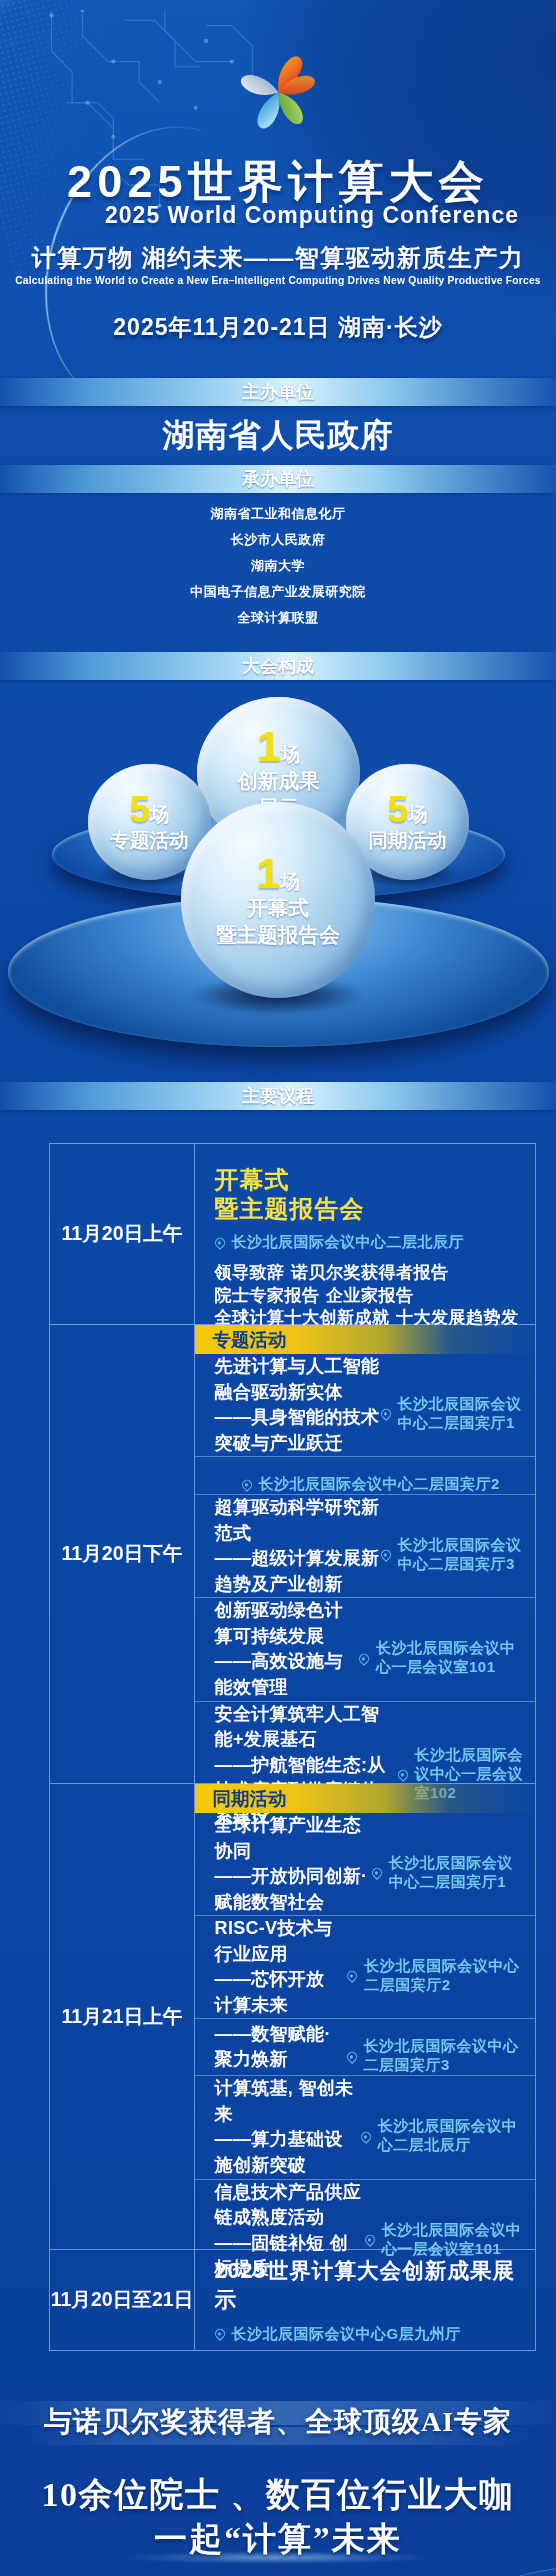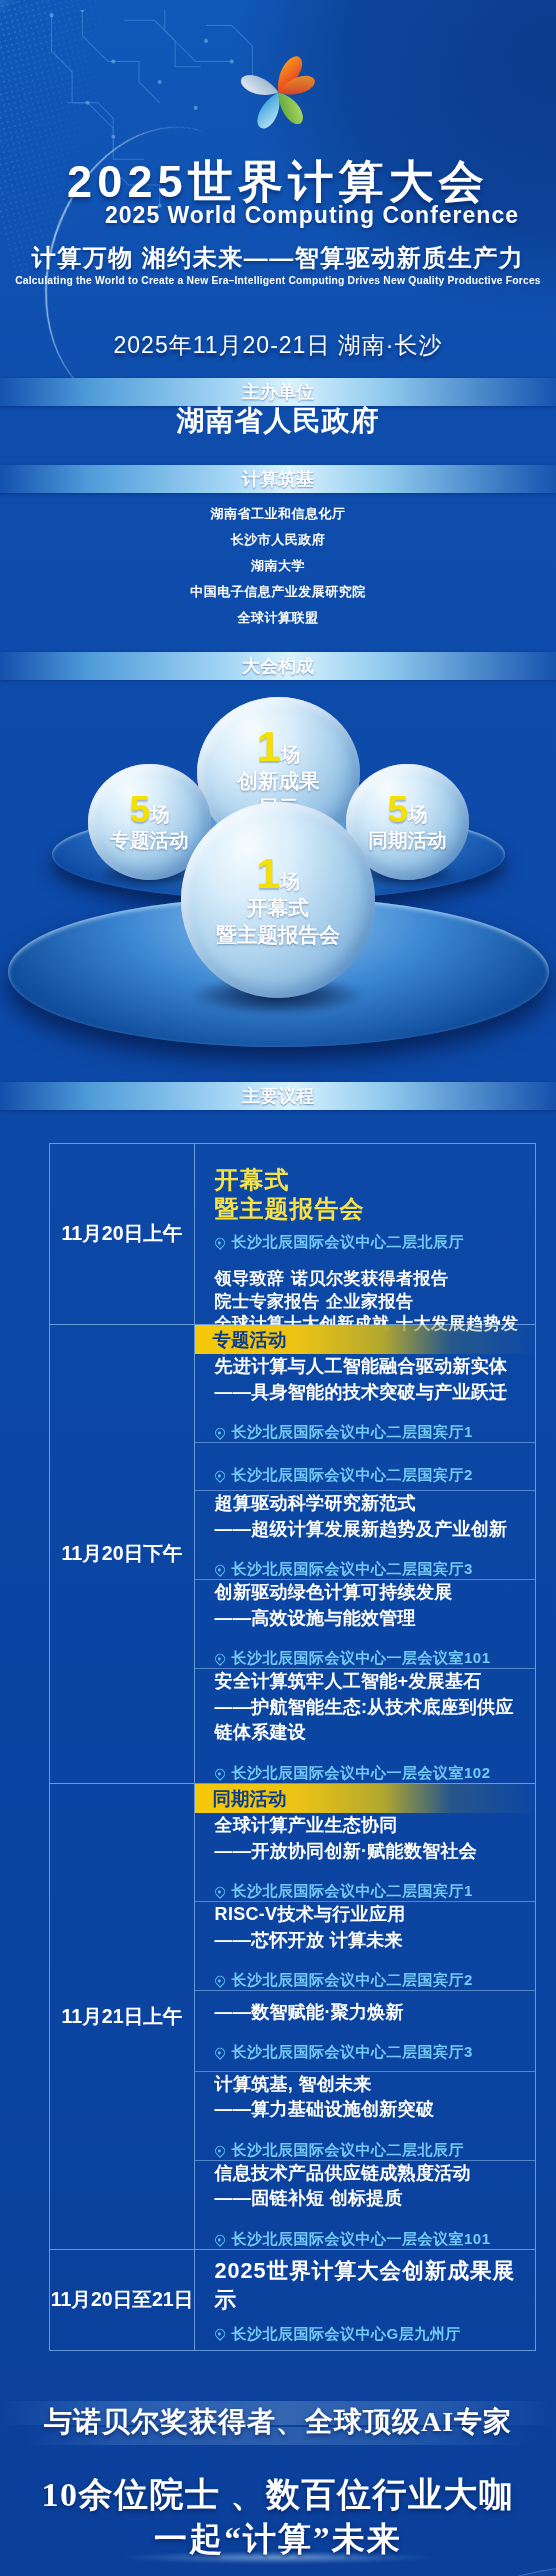--- a/index.html
+++ b/index.html
@@ -22,28 +22,28 @@
     -webkit-mask-image:linear-gradient(115deg,#000 18%,transparent 62%);mask-image:linear-gradient(115deg,#000 18%,transparent 62%);}
   .ring-b1{left:319px;top:2566px;width:541px;height:541px;border-radius:50%;
     border:1.5px solid rgba(140,210,255,.35);box-shadow:inset 0 0 31px rgba(140,210,255,.12);}
   .circuit-svg{left:36px;top:10.3px;opacity:.55;}
   
   .logo{left:233px;top:47px;}
   .title-cn{top:152px;font-size:45px;font-weight:bold;letter-spacing:5.2px;text-shadow:0 2.6px 4.1px rgba(2,25,80,.55);}
   .title-en{top:202px;font-size:23px;font-weight:bold;letter-spacing:1px;text-shadow:0 2.1px 3.1px rgba(2,25,80,.5);margin-left:34px;}
   .slogan-cn{top:242px;font-size:24px;font-weight:bold;letter-spacing:1.5px;text-shadow:0 2.1px 3.1px rgba(2,25,80,.5);}
   .slogan-en{top:275px;font-size:10.3px;font-weight:bold;letter-spacing:0.2px;}
-  .date-bar{top:330px;font-size:23px;font-weight:normal;letter-spacing:1px;text-shadow:0 2.6px 3.6px rgba(2,25,80,.7);}
+  .date-bar{top:312px;font-size:23px;font-weight:bold;letter-spacing:1px;text-shadow:0 2.6px 3.6px rgba(2,25,80,.7);}
   
   .band{left:0;width:556px;height:28px;line-height:28px;text-align:center;
     font-size:18px;font-weight:bold;color:#fff;text-shadow:0 1px 1.5px rgba(10,50,120,.5);
     background:linear-gradient(90deg,rgba(35,95,180,.25) 0%,#4f9bd9 16%,#a8d9f6 42%,#d9f3ff 52%,#8cc8ec 70%,rgba(40,100,185,.3) 100%);
     box-shadow:0 1px 3.1px rgba(4,28,90,.45);}
   .b-host{top:378px;} .b-org{top:465px;} .b-comp{top:652px;} .b-agenda{top:1082px;}
-  .host-name{top:402px;font-size:28px;font-weight:bold;letter-spacing:1px;}
+  .host-name{top:414px;font-size:32px;font-weight:bold;letter-spacing:1px;}
   .org-list{top:501px;font-size:13px;font-weight:bold;line-height:26px;letter-spacing:0.5px;}
   
   .disc{border-radius:50%;}
   .disc-mid{left:52px;top:809px;width:453px;height:91px;
     background:radial-gradient(ellipse at 50% 18%,#7db9e8 0%,#2f78c8 45%,#0e4aa4 78%,#093a86 100%);
     box-shadow:0 11.3px 17.5px rgba(3,18,58,.65),inset 0 1.5px 3.1px rgba(215,245,255,.55);}
   .disc-big{left:7.7px;top:897px;width:541px;height:150px;
     background:radial-gradient(ellipse at 50% 16%,#8ec8f2 0%,#3c86d2 40%,#11509f 74%,#0a3d88 100%);
     box-shadow:0 13.4px 23px rgba(3,18,58,.7),inset 0 2.1px 4.1px rgba(220,246,255,.6);}
   .sph-shadow{border-radius:50%;background:radial-gradient(closest-side,rgba(3,16,54,.85),rgba(3,16,54,.45) 55%,transparent);filter:blur(2.1px);}
@@ -73,26 +73,26 @@
   .cell-date{width:145px;flex:0 0 145px;border-right:1px solid rgba(150,200,245,.65);
     display:flex;flex-direction:row;align-items:center;justify-content:center;
     font-size:19.6px;font-weight:bold;line-height:1.5;box-sizing:border-box;}
   .cell-content{flex:1;display:flex;flex-direction:column;box-sizing:border-box;}
   .open-block{padding:20.6px 10.3px 0 19.6px;}
   .open-title{font-size:24px;font-weight:bold;color:#f8e245;line-height:1.22;letter-spacing:1px;}
   .venue{display:flex;align-items:center;margin-top:10.3px;}
   .pin{width:7.7px;height:7.7px;border:1.5px solid #59c0f2;border-radius:50% 50% 50% 0;transform:rotate(-45deg);position:relative;flex:0 0 7.7px;margin-right:7.2px;}
   .pin::after{content:"";position:absolute;left:2.3px;top:2.3px;width:3.1px;height:3.1px;border-radius:50%;background:#59c0f2;}
   .venue span{font-size:15px;font-weight:bold;color:#74caf6;letter-spacing:0.5px;}
-  .open-details{margin-top:15px;font-family:"DejaVu Serif","Liberation Serif",serif;
+  .open-details{margin-top:9px;font-family:"DejaVu Serif","Liberation Serif",serif;
     font-size:17px;font-weight:bold;line-height:1.32;letter-spacing:0.5px;}
   .badge{height:29px;line-height:29px;flex:0 0 29px;padding-left:17.5px;font-size:18.5px;font-weight:bold;color:#0a3c8e;box-sizing:border-box;
     background:linear-gradient(90deg,#f6c908 0%,#edc315 30%,#b3a82e 55%,rgba(90,120,90,.35) 75%,rgba(20,80,170,.12) 100%);}
-  .item{flex:1;display:flex;flex-direction:column;justify-content:center;padding-left:19.6px;padding-right:8.2px;
-    border-top:0.5px solid rgba(170,215,250,.45);box-sizing:border-box;}
+  .item{flex:1;display:flex;flex-direction:row;justify-content:center;padding-left:19.6px;padding-right:8.2px;
+    border-top:0.5px solid rgba(170,215,250,.45);box-sizing:border-box;align-items:center;}
   .item.first{border-top:none;}
   .item .t{font-size:18px;font-weight:bold;line-height:1.42;letter-spacing:0.3px;}
   .item .venue{margin-top:18px;}
   .expo-block{display:flex;flex-direction:column;justify-content:center;padding-left:19.6px;height:100%;}
   .expo-title{font-size:21.6px;font-weight:bold;letter-spacing:1px;}
   
   .streak{left:0;width:556px;background:linear-gradient(90deg,transparent 0%,rgba(165,215,255,.18) 18%,rgba(200,235,255,.22) 50%,rgba(165,215,255,.16) 80%,transparent 100%);}
   .stk-a{top:2401px;height:24px;}
   .stk-b{top:2427px;height:17.5px;left:26px;width:505px;opacity:.8;}
   .stk-c{top:2551px;height:13.4px;left:118px;width:319px;border-radius:50%;
@@ -176,21 +176,21 @@
     </g>
   </svg>
   <div class="abs ctr title-cn">2025世界计算大会</div>
   <div class="abs ctr title-en">2025 World Computing Conference</div>
   <div class="abs ctr slogan-cn">计算万物 湘约未来——智算驱动新质生产力</div>
   <div class="abs ctr slogan-en">Calculating the World to Create a New Era–Intelligent Computing Drives New Quality Productive Forces</div>
   <div class="abs ctr date-bar">2025年11月20-21日  湖南·长沙</div>
 
   <div class="abs band b-host">主办单位</div>
   <div class="abs ctr host-name">湖南省人民政府</div>
-  <div class="abs band b-org">计算筑基</div>
+  <div class="abs band b-org">承办单位</div>
   <div class="abs ctr org-list">
     <div>湖南省工业和信息化厅</div>
     <div>长沙市人民政府</div>
     <div>湖南大学</div>
     <div>中国电子信息产业发展研究院</div>
     <div>全球计算联盟</div>
   </div>
 
   <div class="abs band b-comp">大会构成</div>
   <div class="abs disc disc-mid"></div>

